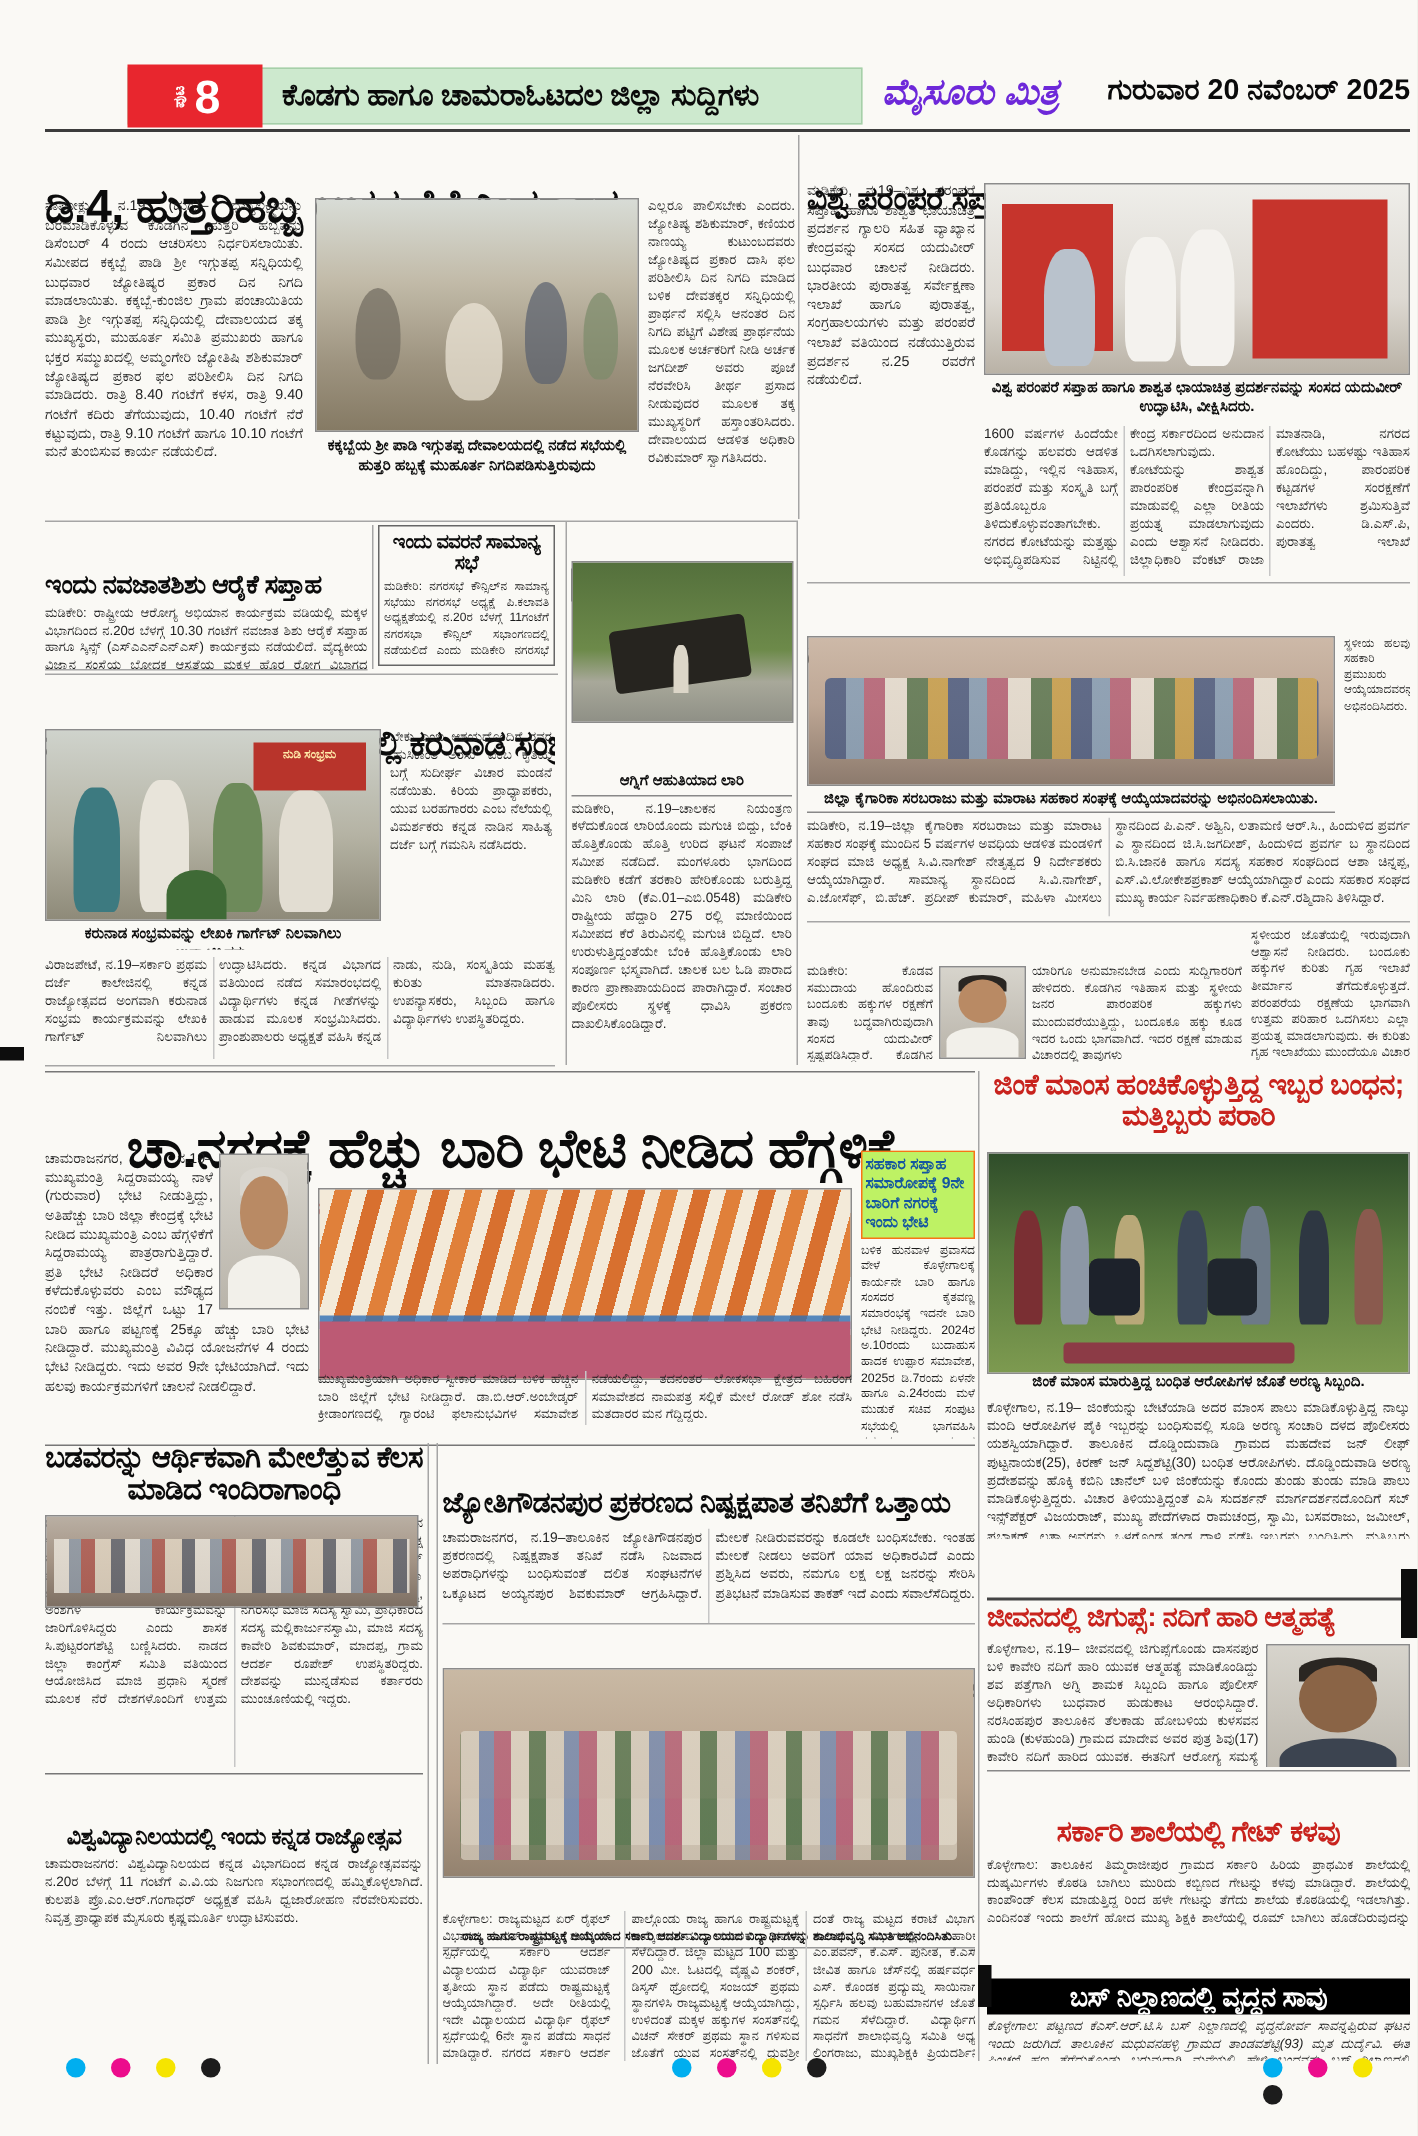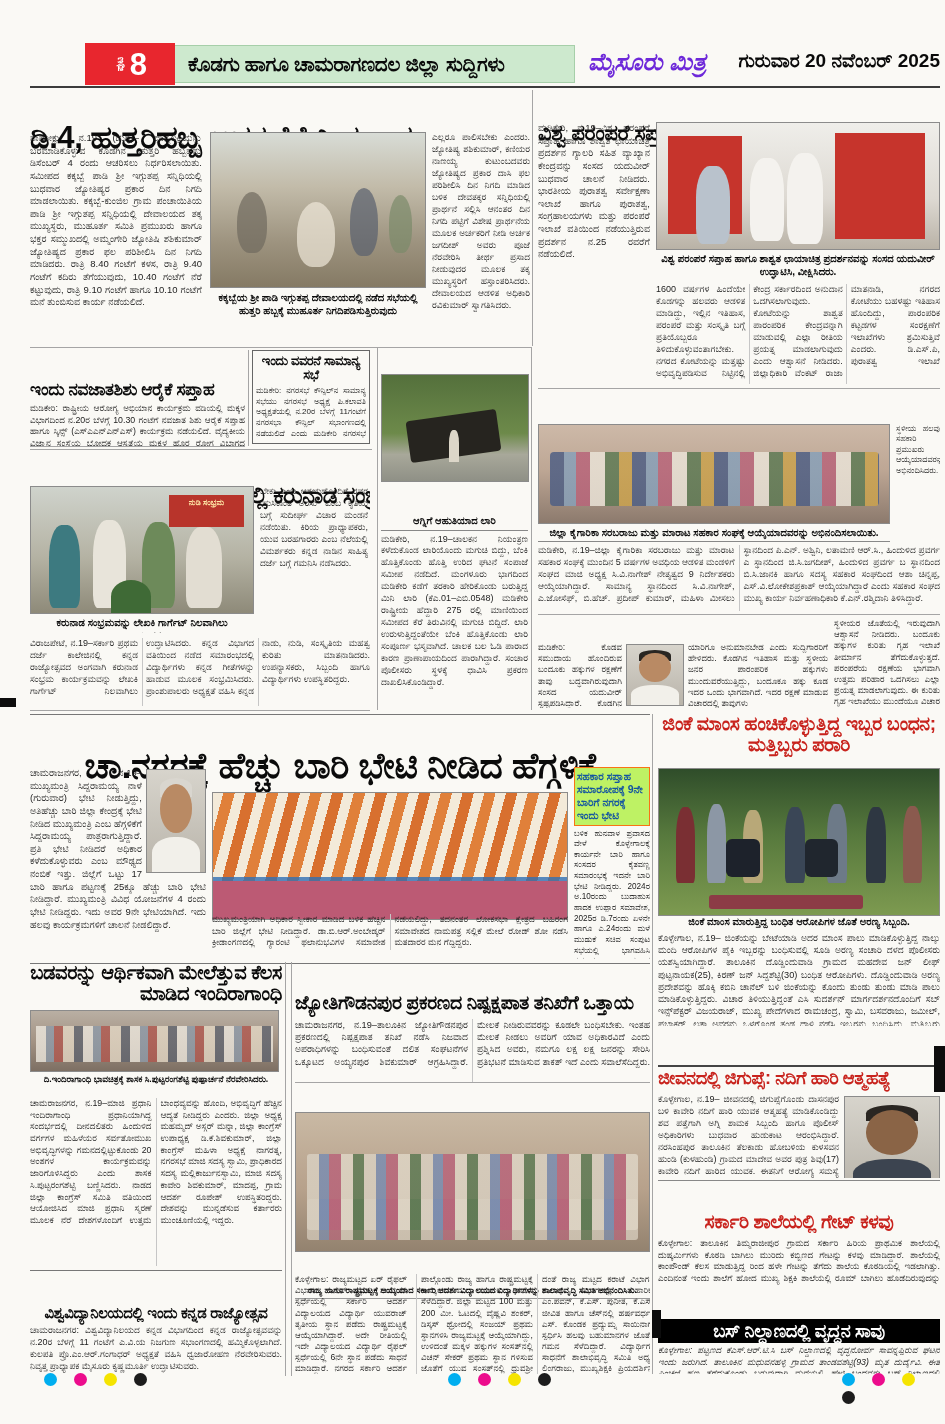--- a/index.html
+++ b/index.html
@@ -59,21 +59,21 @@
 </head>
 <body>
 
 <div class="page">
 
   <div class="abs" style="left:85px;top:45px;width:490px;height:38px;background:#cde9ce;border:1px solid #a6cfa9;box-sizing:border-box;"></div>
   <div class="abs" style="left:85px;top:43px;width:90px;height:42px;background:#e8262e;display:flex;align-items:center;justify-content:center;">
     <span style="color:#fff;font-size:10px;font-weight:bold;transform:rotate(-90deg);margin-right:2px;">ಪುಟ</span>
     <span style="color:#fff;font-size:31px;font-weight:bold;line-height:1;">8</span>
   </div>
-  <div class="abs" style="left:188px;top:45px;width:380px;height:38px;line-height:38px;font-size:20px;font-weight:bold;color:#0a0a0a;letter-spacing:-0.3px;white-space:nowrap;overflow:hidden;">ಕೊಡಗು ಹಾಗೂ ಚಾಮರಾಗಣದಲ ಜಿಲ್ಲಾ ಸುದ್ದಿಗಳು</div>
+  <div class="abs" style="left:188px;top:45px;width:380px;height:38px;line-height:38px;font-size:20px;font-weight:bold;color:#0a0a0a;letter-spacing:-0.3px;white-space:nowrap;overflow:hidden;">ಕೊಡಗು ಹಾಗೂ ಚಾಮರಾಓಟದಲ ಜಿಲ್ಲಾ ಸುದ್ದಿಗಳು</div>
   <div class="abs" style="left:588px;top:48px;width:135px;height:34px;font-size:24px;font-weight:bold;color:#6d28d9;font-style:italic;white-space:nowrap;">ಮೈಸೂರು ಮಿತ್ರ</div>
   <div class="abs" style="left:690px;top:50px;width:250px;text-align:right;font-size:19px;font-weight:bold;color:#0a0a0a;white-space:nowrap;">ಗುರುವಾರ 20 ನವೆಂಬರ್ 2025</div>
   <div class="hr" style="left:30px;top:86px;width:910px;height:2px;background:#3c3c3c;"></div>
 
   <div class="art" style="left:30px;top:90px;width:502px;height:256px;border-right:1px solid #a5a5a5;">
     <div class="hl nowrap" style="font-size:31px;height:38px;">ಡಿ.4, ಹುತ್ತರಿಹಬ್ಬ ಆಚರಣೆಗೆ ತೀರ್ಮಾನ</div>
     <div class="bd abs" style="left:0;top:42px;width:172px;height:212px;">ನಾಪೋಕ್ಲು, ನ.19 (ದುಗ್ಳ)– ಧಾನ್ಯಲಕ್ಷ್ಮಿಯನ್ನು ಬರಮಾಡಿಕೊಳ್ಳುವ ಕೊಡಗಿನ ಹುತ್ತರಿ ಹಬ್ಬವನ್ನು ಡಿಸೆಂಬರ್ 4 ರಂದು ಆಚರಿಸಲು ನಿರ್ಧರಿಸಲಾಯಿತು. ಸಮೀಪದ ಕಕ್ಕಬ್ಬೆ ಪಾಡಿ ಶ್ರೀ ಇಗ್ಗುತಪ್ಪ ಸನ್ನಿಧಿಯಲ್ಲಿ ಬುಧವಾರ ಜ್ಯೋತಿಷ್ಯರ ಪ್ರಕಾರ ದಿನ ನಿಗದಿ ಮಾಡಲಾಯಿತು. ಕಕ್ಕಬ್ಬೆ-ಕುಂಜಿಲ ಗ್ರಾಮ ಪಂಚಾಯಿತಿಯ ಪಾಡಿ ಶ್ರೀ ಇಗ್ಗುತಪ್ಪ ಸನ್ನಿಧಿಯಲ್ಲಿ ದೇವಾಲಯದ ತಕ್ಕ ಮುಖ್ಯಸ್ಥರು, ಮುಹೂರ್ತ ಸಮಿತಿ ಪ್ರಮುಖರು ಹಾಗೂ ಭಕ್ತರ ಸಮ್ಮುಖದಲ್ಲಿ ಅಮ್ಮಂಗೇರಿ ಜ್ಯೋತಿಷಿ ಶಶಿಕುಮಾರ್ ಜ್ಯೋತಿಷ್ಯದ ಪ್ರಕಾರ ಫಲ ಪರಿಶೀಲಿಸಿ ದಿನ ನಿಗದಿ ಮಾಡಿದರು. ರಾತ್ರಿ 8.40 ಗಂಟೆಗೆ ಕಳಸ, ರಾತ್ರಿ 9.40 ಗಂಟೆಗೆ ಕದಿರು ತೆಗೆಯುವುದು, 10.40 ಗಂಟೆಗೆ ನೆರೆ ಕಟ್ಟುವುದು, ರಾತ್ರಿ 9.10 ಗಂಟೆಗೆ ಹಾಗೂ 10.10 ಗಂಟೆಗೆ ಮನೆ ತುಂಬಿಸುವ ಕಾರ್ಯ ನಡೆಯಲಿದೆ.</div>
     <div class="photo ph-temple" style="left:180px;top:42px;width:216px;height:156px;">
       <div class="blob" style="left:12%;top:38%;width:14%;height:40%;"></div>
       <div class="blob" style="left:40%;top:45%;width:18%;height:42%;background:#efe8da;"></div>
@@ -188,25 +188,24 @@
       <div class="fig" style="left:87%;top:25%;width:7%;height:53%;background:#8a5a4e;"></div>
       <div style="position:absolute;left:24%;top:48%;width:12%;height:26%;background:#1d222b;border-radius:6px;"></div>
       <div style="position:absolute;left:52%;top:48%;width:12%;height:26%;background:#20262e;border-radius:6px;"></div>
       <div style="position:absolute;left:18%;bottom:4%;width:55%;height:10%;background:#8c3b46;border-radius:3px;"></div>
     </div>
     <div class="cap" style="margin-top:152px;height:14px;">ಜಿಂಕೆ ಮಾಂಸ ಮಾರುತ್ತಿದ್ದ ಬಂಧಿತ ಆರೋಪಿಗಳ ಜೊತೆ ಅರಣ್ಯ ಸಿಬ್ಬಂದಿ.</div>
     <div class="bd" style="height:94px;margin-top:2px;font-size:9.2px;">ಕೊಳ್ಳೇಗಾಲ, ನ.19– ಜಿಂಕೆಯನ್ನು ಬೇಟೆಯಾಡಿ ಅದರ ಮಾಂಸ ಪಾಲು ಮಾಡಿಕೊಳ್ಳುತ್ತಿದ್ದ ನಾಲ್ಕು ಮಂದಿ ಆರೋಪಿಗಳ ಪೈಕಿ ಇಬ್ಬರನ್ನು ಬಂಧಿಸುವಲ್ಲಿ ಸೂಡಿ ಅರಣ್ಯ ಸಂಚಾರಿ ದಳದ ಪೊಲೀಸರು ಯಶಸ್ವಿಯಾಗಿದ್ದಾರೆ. ತಾಲೂಕಿನ ದೊಡ್ಡಿಂದುವಾಡಿ ಗ್ರಾಮದ ಮಹದೇವ ಜನ್ ಲೀಫ್ ಪುಟ್ಟನಾಯಕ(25), ಕಿರಣ್ ಜನ್ ಸಿದ್ದಶೆಟ್ಟಿ(30) ಬಂಧಿತ ಆರೋಪಿಗಳು. ದೊಡ್ಡಿಂದುವಾಡಿ ಅರಣ್ಯ ಪ್ರದೇಶವನ್ನು ಹೊಕ್ಕಿ ಕಬಿನಿ ಚಾನೆಲ್ ಬಳಿ ಜಿಂಕೆಯನ್ನು ಕೊಂದು ತುಂಡು ತುಂಡು ಮಾಡಿ ಪಾಲು ಮಾಡಿಕೊಳ್ಳುತ್ತಿದ್ದರು. ವಿಚಾರ ತಿಳಿಯುತ್ತಿದ್ದಂತೆ ಎಸಿ ಸುದರ್ಶನ್ ಮಾರ್ಗದರ್ಶನದೊಂದಿಗೆ ಸಬ್ ಇನ್ಸ್‌ಪೆಕ್ಟರ್ ವಿಜಯರಾಜ್, ಮುಖ್ಯ ಪೇದೆಗಳಾದ ರಾಮಚಂದ್ರ, ಸ್ವಾಮಿ, ಬಸವರಾಜು, ಜಮೀಲ್, ಪ್ರಭಾಕರ್, ಲತಾ ಅವರನ್ನು ಒಳಗೊಂಡ ತಂಡ ದಾಳಿ ನಡೆಸಿ ಇಬ್ಬರನ್ನು ಬಂಧಿಸಿದ್ದು, ಮತ್ತಿಬ್ಬರು ಪರಾರಿಯಾಗಿದ್ದಾರೆ.</div>
   </div>
 
   <div class="art" style="left:30px;top:962px;width:256px;height:414px;border-right:1px solid #a5a5a5;padding-right:3px;box-sizing:border-box;">
-    <div class="hl" style="font-size:19.5px;height:46px;text-align:right;overflow:hidden;">ಬಡವರನ್ನು ಆರ್ಥಿಕವಾಗಿ ಮೇಲೆತ್ತುವ ಕೆಲಸ ಮಾಡಿದ ಇಂದಿರಾಗಾಂಧಿ</div>
+    <div class="hl" style="font-size:19.5px;height:46px;text-align:center;overflow:hidden;">ಬಡವರನ್ನು ಆರ್ಥಿಕವಾಗಿ ಮೇಲೆತ್ತುವ ಕೆಲಸ ಮಾಡಿದ ಇಂದಿರಾಗಾಂಧಿ</div>
     <div class="photo ph-crowd" style="left:0;top:48px;width:249px;height:62px;">
       <div class="row"></div>
     </div>
-    <div class="cap" style="margin-top:66px;height:22px;font-size:8.6px;">ದಿ.ಇಂದಿರಾಗಾಂಧಿ ಭಾವಚಿತ್ರಕ್ಕೆ ಶಾಸಕ ಸಿ.ಪುಟ್ಟರಂಗಶೆಟ್ಟಿ ಪುಷ್ಪಾರ್ಚನೆ ನೆರವೇರಿಸಿದರು.</div>
     <div class="bd cols2" style="height:168px;font-size:8.8px;margin-top:2px;">ಚಾಮರಾಜನಗರ, ನ.19–ಮಾಜಿ ಪ್ರಧಾನಿ ಇಂದಿರಾಗಾಂಧಿ ಪ್ರಧಾನಿಯಾಗಿದ್ದ ಸಂದರ್ಭದಲ್ಲಿ ದೀನದಲಿತರು ಹಿಂದುಳಿದ ವರ್ಗಗಳ ಮಹಿಳೆಯರ ಸರ್ವತೋಮುಖ ಅಭಿವೃದ್ಧಿಗಳನ್ನು ಗಮನದಲ್ಲಿಟ್ಟುಕೊಂಡು 20 ಅಂಶಗಳ ಕಾರ್ಯಕ್ರಮವನ್ನು ಜಾರಿಗೊಳಿಸಿದ್ದರು ಎಂದು ಶಾಸಕ ಸಿ.ಪುಟ್ಟರಂಗಶೆಟ್ಟಿ ಬಣ್ಣಿಸಿದರು. ನಾಡದ ಜಿಲ್ಲಾ ಕಾಂಗ್ರೆಸ್ ಸಮಿತಿ ವತಿಯಿಂದ ಆಯೋಜಿಸಿದ ಮಾಜಿ ಪ್ರಧಾನಿ ಸ್ಮರಣೆ ಮೂಲಕ ನೆರೆ ದೇಶಗಳೊಂದಿಗೆ ಉತ್ತಮ ಬಾಂಧವ್ಯವನ್ನು ಹೊಂದಿ, ಅಭಿವೃದ್ಧಿಗೆ ಹೆಚ್ಚಿನ ಆದ್ಯತೆ ನೀಡಿದ್ದರು ಎಂದರು. ಜಿಲ್ಲಾ ಅಧ್ಯಕ್ಷ ಮಹಮ್ಮದ್ ಅಸ್ಗರ್ ಮನ್ನಾ, ಜಿಲ್ಲಾ ಕಾಂಗ್ರೆಸ್ ಉಪಾಧ್ಯಕ್ಷ ಡಿ.ಕೆ.ಶಿವಕುಮಾರ್, ಜಿಲ್ಲಾ ಕಾಂಗ್ರೆಸ್ ಮಹಿಳಾ ಅಧ್ಯಕ್ಷೆ ನಾಗರತ್ನ, ನಗರಸಭೆ ಮಾಜಿ ಸದಸ್ಯ ಸ್ವಾಮಿ, ಪ್ರಾಧಿಕಾರದ ಸದಸ್ಯ ಮಲ್ಲಿಕಾರ್ಜುನಸ್ವಾಮಿ, ಮಾಜಿ ಸದಸ್ಯ ಕಾವೇರಿ ಶಿವಕುಮಾರ್, ಮಾದಪ್ಪ, ಗ್ರಾಮ ಆದರ್ಶ ರೂಪೇಶ್ ಉಪಸ್ಥಿತರಿದ್ದರು. ದೇಶವನ್ನು ಮುನ್ನಡೆಸುವ ಕರ್ತಾರರು ಮುಂಚೂಣಿಯಲ್ಲಿ ಇದ್ದರು.</div>
     <div style="border-top:1px solid #777;margin-top:4px;padding-top:3px;">
       <div class="hl nowrap" style="font-size:15px;height:20px;text-align:center;">ವಿಶ್ವವಿದ್ಯಾನಿಲಯದಲ್ಲಿ ಇಂದು ಕನ್ನಡ ರಾಜ್ಯೋತ್ಸವ</div>
       <div class="bd" style="height:74px;font-size:9px;">ಚಾಮರಾಜನಗರ: ವಿಶ್ವವಿದ್ಯಾನಿಲಯದ ಕನ್ನಡ ವಿಭಾಗದಿಂದ ಕನ್ನಡ ರಾಜ್ಯೋತ್ಸವವನ್ನು ನ.20ರ ಬೆಳಗ್ಗೆ 11 ಗಂಟೆಗೆ ಎ.ವಿ.ಯ ನಿಜಗುಣ ಸಭಾಂಗಣದಲ್ಲಿ ಹಮ್ಮಿಕೊಳ್ಳಲಾಗಿದೆ. ಕುಲಪತಿ ಪ್ರೊ.ಎಂ.ಆರ್.ಗಂಗಾಧರ್ ಅಧ್ಯಕ್ಷತೆ ವಹಿಸಿ ಧ್ವಜಾರೋಹಣ ನೆರವೇರಿಸುವರು. ನಿವೃತ್ತ ಪ್ರಾಧ್ಯಾಪಕ ಮೈಸೂರು ಕೃಷ್ಣಮೂರ್ತಿ ಉದ್ಘಾಟಿಸುವರು.</div>
     </div>
   </div>
 
   <div class="art" style="left:295px;top:962px;width:355px;height:120px;border-bottom:1px solid #a5a5a5;">
     <div class="hl hl-red nowrap" style="font-size:19px;height:26px;color:#0b0b0b;">ಜ್ಯೋತಿಗೌಡನಪುರ ಪ್ರಕರಣದ ನಿಷ್ಪಕ್ಷಪಾತ ತನಿಖೆಗೆ ಒತ್ತಾಯ</div>
     <div class="bd cols2" style="height:88px;font-size:9.2px;">ಚಾಮರಾಜನಗರ, ನ.19–ತಾಲೂಕಿನ ಜ್ಯೋತಿಗೌಡನಪುರ ಪ್ರಕರಣದಲ್ಲಿ ನಿಷ್ಪಕ್ಷಪಾತ ತನಿಖೆ ನಡೆಸಿ ನಿಜವಾದ ಅಪರಾಧಿಗಳನ್ನು ಬಂಧಿಸುವಂತೆ ದಲಿತ ಸಂಘಟನೆಗಳ ಒಕ್ಕೂಟದ ಅಯ್ಯನಪುರ ಶಿವಕುಮಾರ್ ಆಗ್ರಹಿಸಿದ್ದಾರೆ. ಮೇಲಕೆ ನೀಡಿರುವವರನ್ನು ಕೂಡಲೇ ಬಂಧಿಸಬೇಕು. ಇಂತಹ ಮೇಲಕೆ ನೀಡಲು ಅವರಿಗೆ ಯಾವ ಅಧಿಕಾರವಿದೆ ಎಂದು ಪ್ರಶ್ನಿಸಿದ ಅವರು, ನಮಗೂ ಲಕ್ಷ ಲಕ್ಷ ಜನರನ್ನು ಸೇರಿಸಿ ಪ್ರತಿಭಟನೆ ಮಾಡಿಸುವ ತಾಕತ್ ಇದೆ ಎಂದು ಸವಾಲೆಸೆದಿದ್ದರು.</div>

